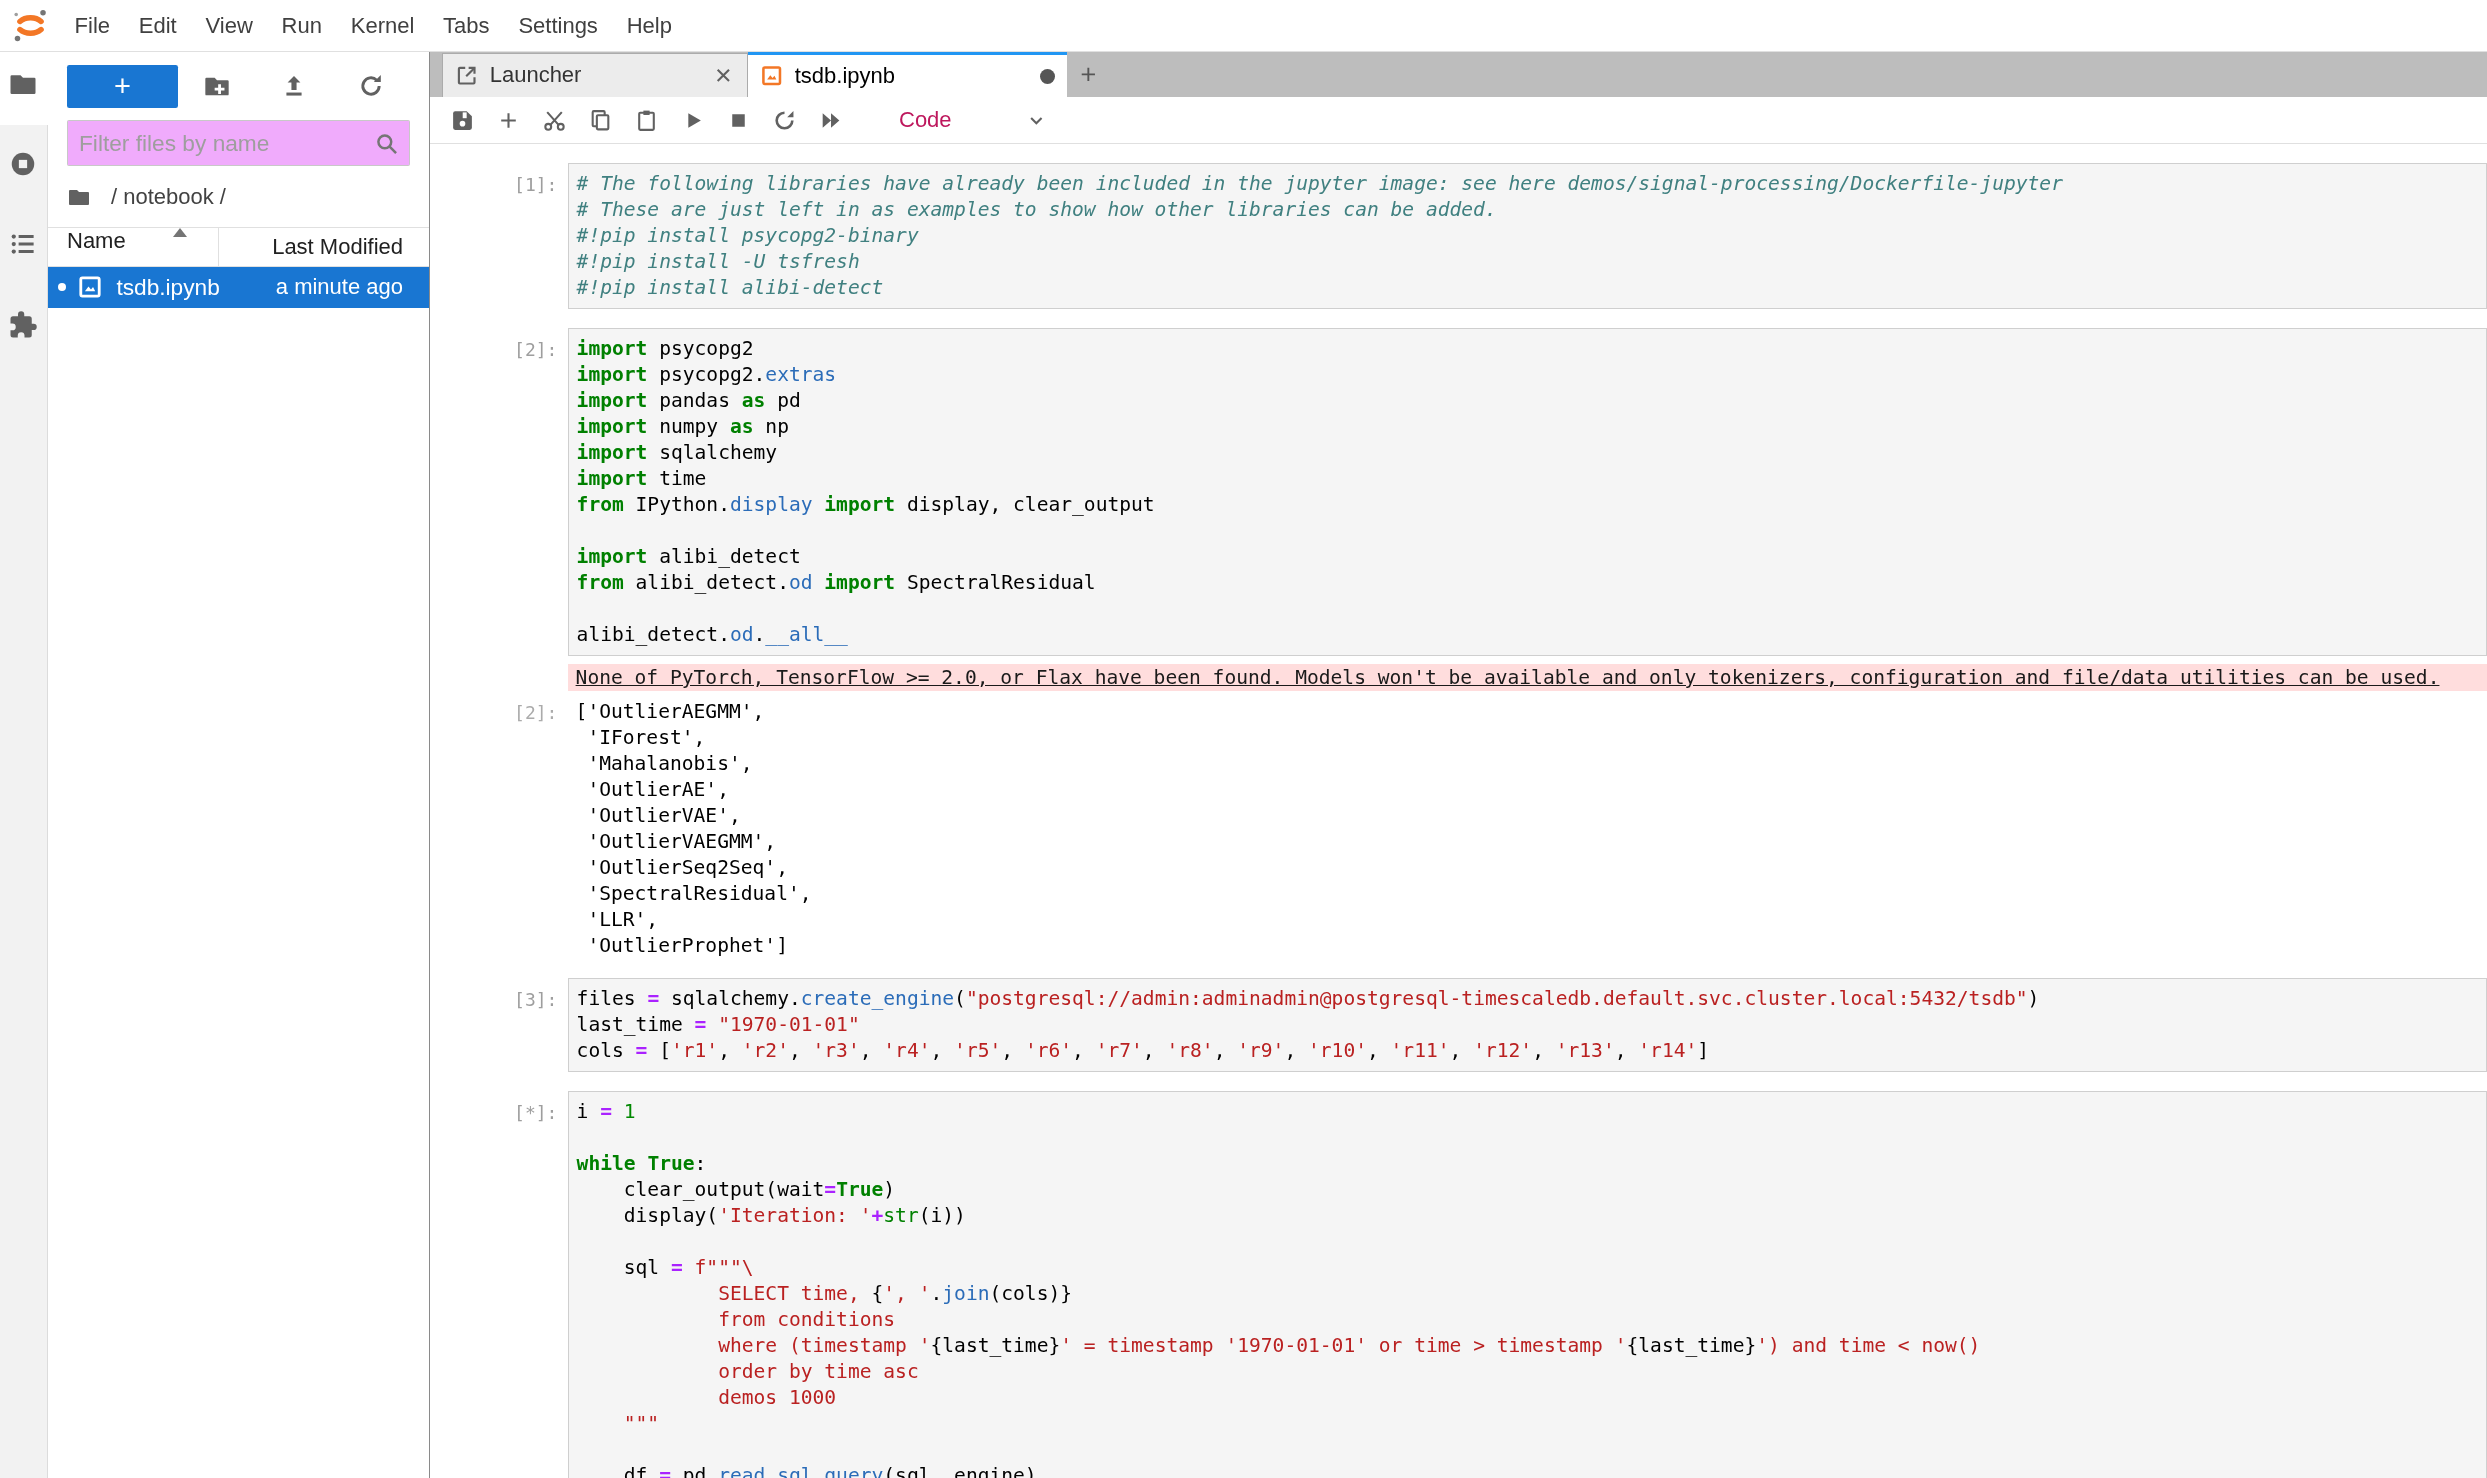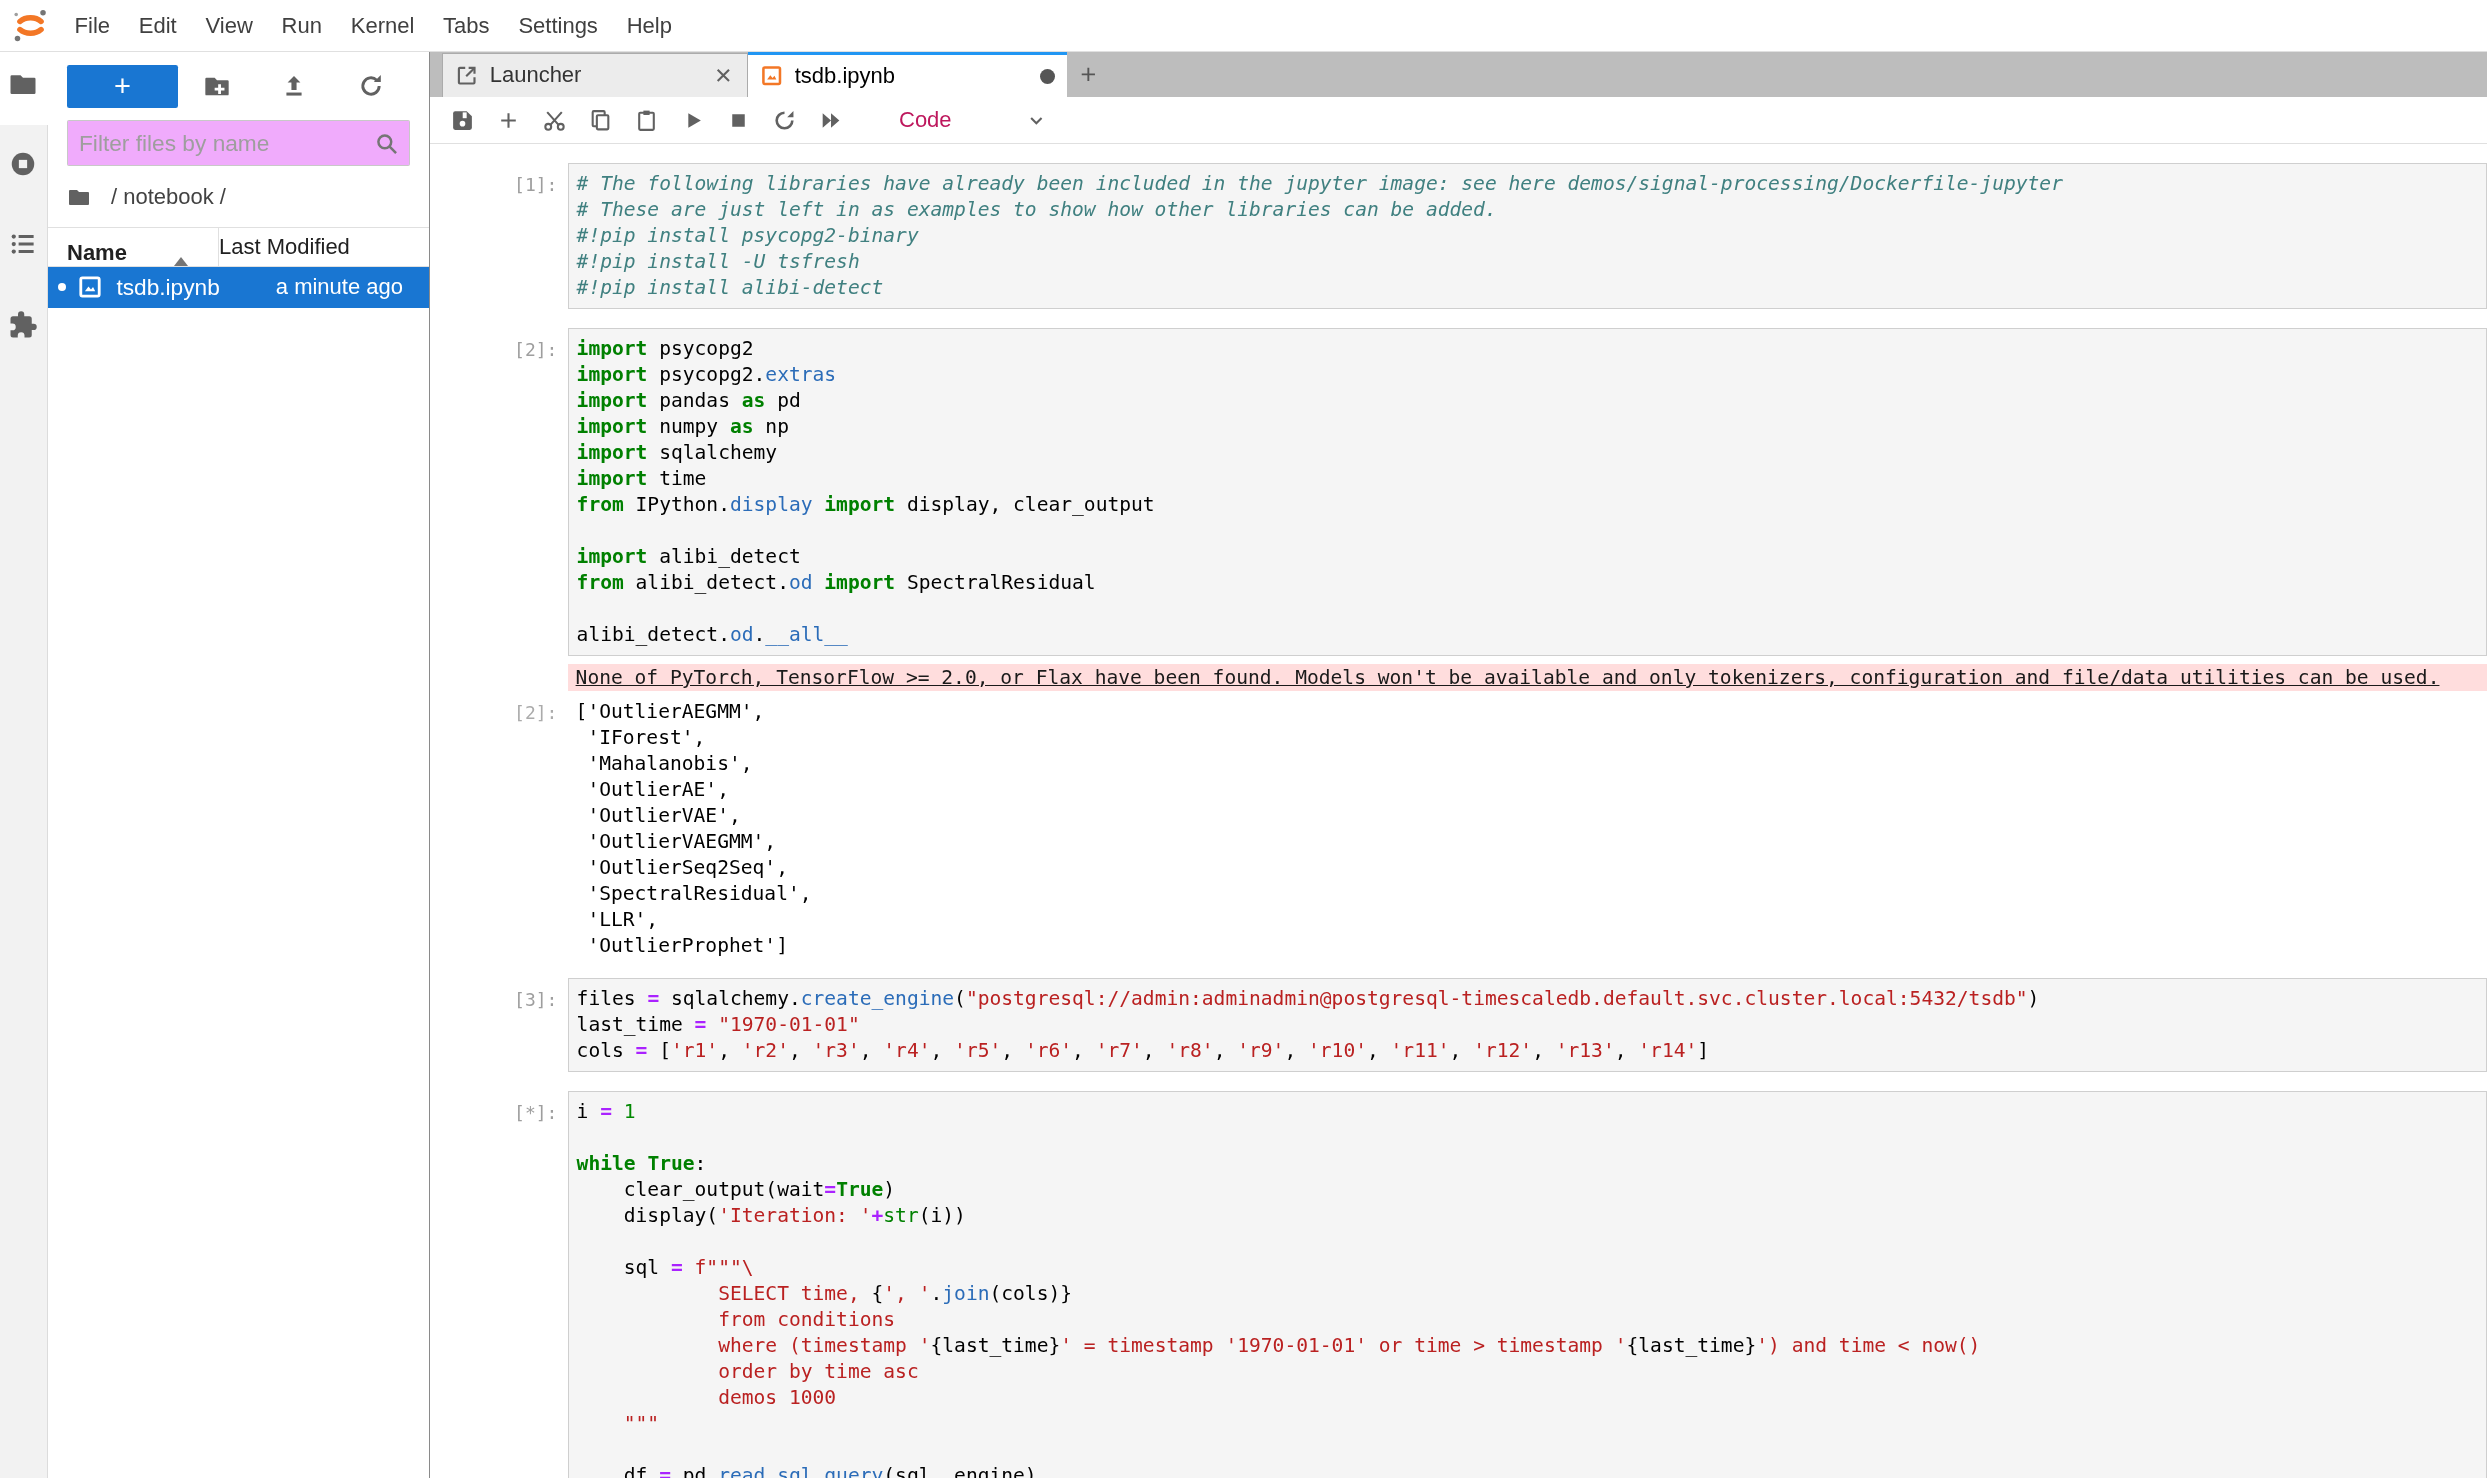--- a/index.html
+++ b/index.html
@@ -29,24 +29,24 @@
                    font-family:"Liberation Sans",sans-serif;background:transparent;}
   #fb-search input::placeholder{color:#9e9e9e;}
   #fb-search .sicon{color:#757575;width:27px;height:27px;}
   #fb-search .sicon svg{width:27px;height:27px;}
   #fb-crumb{margin:18px 19px 0 19px;display:flex;align-items:center;gap:20px;font-size:22px;color:#424242;}
   #fb-crumb .cicon{color:#616161;width:24px;height:24px;}
   #fb-crumb .cicon svg{width:24px;height:24px;}
   #fb-header{margin-top:16.6px;height:38px;border-top:0.8px solid #e0e0e0;border-bottom:0.8px solid #e0e0e0;
              display:flex;align-items:center;font-size:22px;color:#212121;}
   #col-name{width:171px;box-sizing:border-box;padding-left:19px;border-right:0.8px solid #e0e0e0;
-            height:100%;display:flex;align-items:flex-end;font-weight:bold;}
+            height:100%;display:flex;align-items:flex-start;font-weight:normal;}
   #sort-caret{margin-left:47px;width:0;height:0;border-left:7.6px solid transparent;
               border-right:7.6px solid transparent;border-bottom:9.8px solid #757575;}
-  #col-mod{flex:1;text-align:left;padding-right:26px;}
+  #col-mod{flex:1;text-align:right;padding-right:26px;}
   .file-row{height:41px;display:flex;align-items:center;color:#fff;font-size:22.7px;}
   .file-row .rdot{width:8.3px;height:8.3px;border-radius:50%;background:#fff;margin-left:9.8px;flex:0 0 auto;}
   .file-row .ficon{width:26px;height:26px;margin-left:11.3px;color:#fff;flex:0 0 auto;}
   .file-row .ficon svg{width:26px;height:26px;}
   .file-row .fname{margin-left:13px;}
   .file-row .ftime{flex:1;text-align:right;padding-right:26px;font-size:22px;}
   
   #main{flex:1;display:flex;flex-direction:column;min-width:0;background:#fff;}
   #tabbar{height:45px;background:#bdbdbd;display:flex;align-items:stretch;padding-left:12px;flex:0 0 45px;}
   .tab{box-sizing:border-box;display:flex;align-items:center;font-size:22px;}

